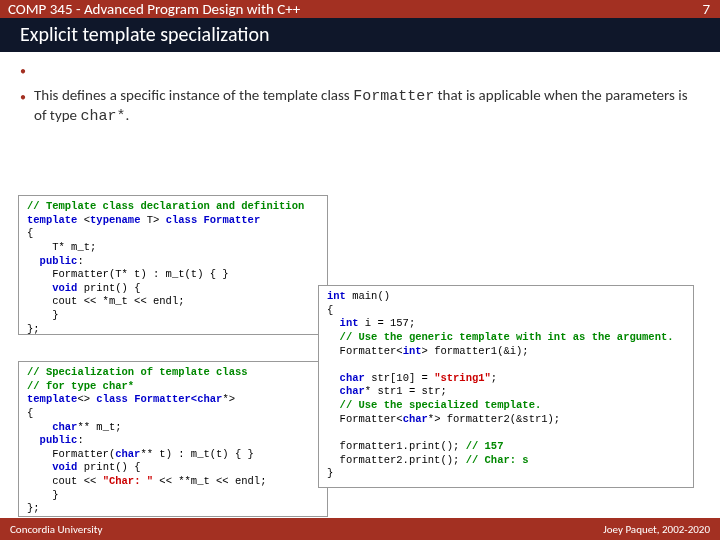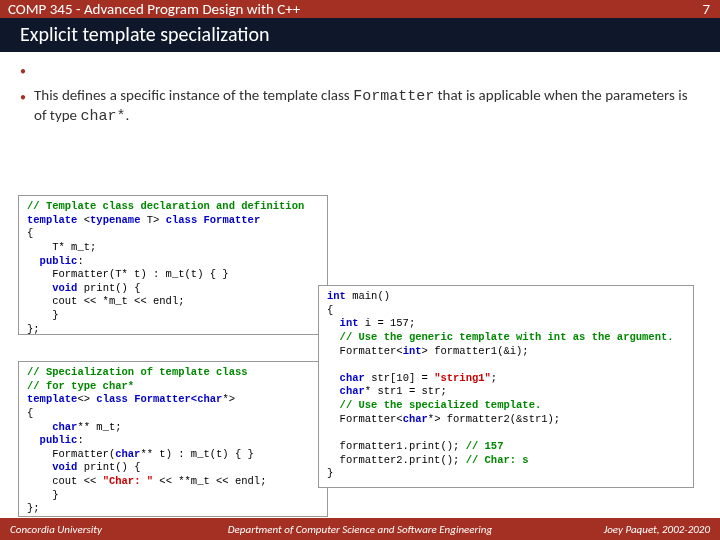--- a/index.html
+++ b/index.html
@@ -33,21 +33,20 @@
 .box3 { left: 300px; top: 90px; width: 376px; height: 203px; }
 .kw-blue { color: #0000cc; font-weight: bold; }
 .kw-green { color: #008800; font-weight: bold; font-family: Liberation Mono, monospace; }
 .str-red { color: #cc0000; font-weight: bold; }
 .cls-blue { color: #0000cc; font-weight: bold; }
 .footer {
   position: absolute; bottom: 0; left: 0; right: 0; height: 22px;
   background: #a33022; color: #fff; font-size: 11px;
   display: flex; justify-content: space-between; align-items: center;
   padding: 0 10px;
-  font-style: italic;
 }
 .footer .center { position: absolute; left: 0; right: 0; text-align: center; }
 </style>
 </head>
 <body>
 
 <div class="top-bar">
   <span>COMP 345 - Advanced Program Design with C++</span>
   <span>7</span>
 </div>
@@ -103,15 +102,14 @@
 <span>  Formatter&lt;</span><span class="kw-blue">char</span><span>*&gt; formatter2(&amp;str1);</span>
 <span> </span>
 <span>  formatter1.print(); </span><span class="kw-green">// 157</span>
 <span>  formatter2.print(); </span><span class="kw-green">// Char: s</span>
 <span>}</span></div>
 
 </div>
 
 <div class="footer">
   <span>Concordia University</span>
-  <span class="center">Department of Computer Science and Software Engineering</span>
   <span style="position:relative">Joey Paquet, 2002-2020</span>
 </div>
 
 </body></html>

